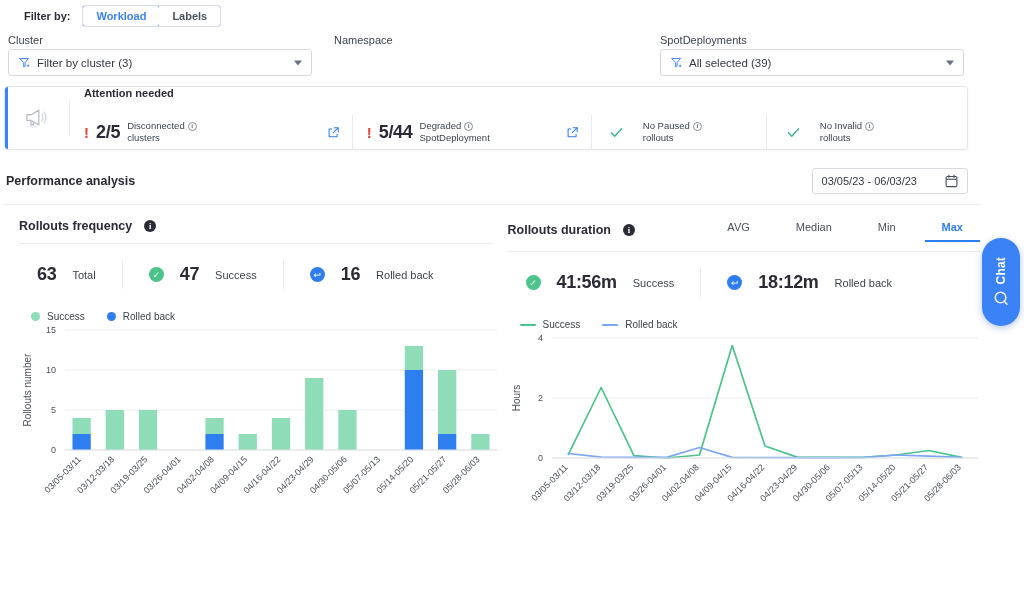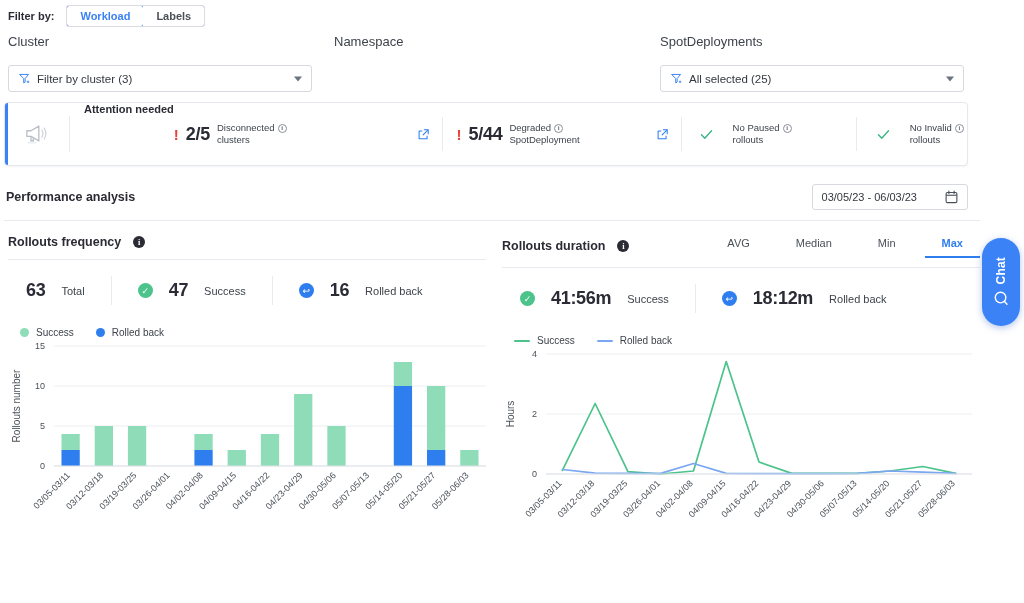--- a/index.html
+++ b/index.html
@@ -8,35 +8,35 @@
     background: #ffffff;
     font-family: "Liberation Sans", sans-serif;
     color: #2b2b35;
     overflow: hidden;
   }
   .page { position: relative; width: 1024px; height: 603px; }
 
   
   .filterby-row {
     display: flex; align-items: center; gap: 12px;
-    padding: 6px 0 0 8px; height: 26px;
+    padding: 6px 0 0 8px; height: 26px; margin-left: 16px;
   }
   .filterby-label { font-size: 11px; font-weight: bold; color: #2b2b35; }
   .seg-group { display: flex; border: 1px solid #d9dde3; border-radius: 3px; overflow: hidden; background:#d946ef; }
   .seg {
     font-size: 11px; padding: 4px 13px; background: #fff;
     color: #4a5058; cursor: pointer; white-space: nowrap; font-weight: bold;
   }
   .seg.active { color: #3b82f6; border: 1px solid #3b82f6; border-radius:3px; margin:-1px; }
 
   .filters {
     display: flex; gap: 22px; padding: 8px 60px 10px 8px;
   }
   .field { flex: 1; min-width: 0; }
-  .field-label { font-size: 13px; color: #3d434b; margin-bottom: 16px; }
+  .field-label { font-size: 11px; color: #3d434b; margin-bottom: 3px; }
   .select {
     position: relative; height: 27px; border: 1px solid #d6dae0; border-radius: 3px;
     background: #fff; display: flex; align-items: center; padding: 0 26px 0 9px;
     font-size: 11.5px; color: #33383f; cursor: pointer;
   }
   .select .filter-ico { margin-right: 6px; display:flex; align-items:center; }
   .caret {
     position: absolute; right: 9px; top: 50%; width: 0; height: 0;
     border-left: 4.5px solid transparent; border-right: 4.5px solid transparent;
     border-top: 5px solid #6b7280; transform: translateY(-50%);
@@ -48,21 +48,21 @@
     position: relative; display: flex; align-items: stretch;
     border: 1px solid #e4e7eb; border-radius: 4px; background: #fff;
     height: 64px; box-shadow: 0 1px 2px rgba(20,30,50,.05);
   }
   .banner::before {
     content: ""; position: absolute; left: 0; top: 0; bottom: 0; width: 3px;
     background: #3b82f6; border-radius: 4px 0 0 4px;
   }
   .megaphone { width: 64px; display: flex; align-items: center; justify-content: center; }
   .vsep { width: 1px; background: #e7eaee; margin: 13px 0; }
-  .banner-body { flex: 1; display: flex; flex-direction: row; justify-content: flex-start; padding-left: 14px; }
+  .banner-body { flex: 1; display: flex; flex-direction: column; justify-content: space-between; padding-left: 14px; }
   .banner-title { font-size: 11px; font-weight: bold; color: #2b2b35; margin-bottom: 7px; }
   .stats { display: flex; align-items: center; }
   .stat { display: flex; align-items: center; gap: 7px; }
   .bang { color: #e8413a; font-weight: bold; font-size: 15px; line-height: 1; }
   .check { color: #34b37e; font-size: 14px; line-height: 1; }
   .stat-num { font-size: 18px; font-weight: bold; color: #2b2b35; letter-spacing: -.3px; }
   .stat-text { font-size: 9.5px; color: #3d434b; line-height: 1.25; max-width: 86px; }
   .info-dot {
     display: inline-flex; align-items: center; justify-content: center;
     width: 9px; height: 9px; border-radius: 50%; border: 1px solid #8a9099;
@@ -83,21 +83,21 @@
   .datebox {
     display: flex; align-items: center; gap: 28px; border: 1px solid #d6dae0;
     border-radius: 3px; padding: 5px 9px; font-size: 11px; color: #33383f;
     background: #fff; cursor: pointer;
   }
   .hr { height: 1px; background: #e7eaee; margin: 0 44px 0 4px; }
 
   
   .panels { display: flex; padding: 14px 0 0 0; }
   .panel { flex: 1; min-width: 0; }
-  .panel.left { padding: 0 14px 0 8px; }
+  .panel.left { padding: 0 14px 0 19px; }
   .panel.right { padding: 0 44px 0 2px; }
 
   .panel-head { display: flex; align-items: center; padding-bottom: 10px; }
   .panel-title { font-size: 12.5px; font-weight: bold; color: #2b2b35; }
   .info-filled {
     display: inline-flex; align-items: center; justify-content: center;
     width: 12px; height: 12px; border-radius: 50%; background: #2b2b35;
     color: #fff; font-size: 8.5px; margin-left: 12px;
     font-family: "Liberation Serif", serif; font-weight: bold;
   }
@@ -182,21 +182,21 @@
     </div>
     <div class="field">
       <div class="field-label">SpotDeployments</div>
       <div class="select">
         <span class="filter-ico">
           <svg width="13" height="13" viewBox="0 0 16 16">
               <path d="M2 3h11l-4.2 5v4.4L7 13.4V8z" fill="none" stroke="#3b82f6" stroke-width="1.2"></path>
               <path d="M12.4 10.6v3M10.9 12.1h3" stroke="#3b82f6" stroke-width="1.1"></path>
             </svg>
         </span>
-        <span>All selected (25)</span>
+        <span>All selected (39)</span>
         <span class="caret"></span>
       </div>
     </div>
   </div>
 
   <div class="banner-wrap">
     <div class="banner">
       <div class="megaphone">
         <svg width="28" height="24" viewBox="0 0 30 26">
           <path d="M4 9.5h4.5L17 4.5v16L8.5 15.5H4z" fill="none" stroke="#b9bec6" stroke-width="1.4" stroke-linejoin="round"></path>

